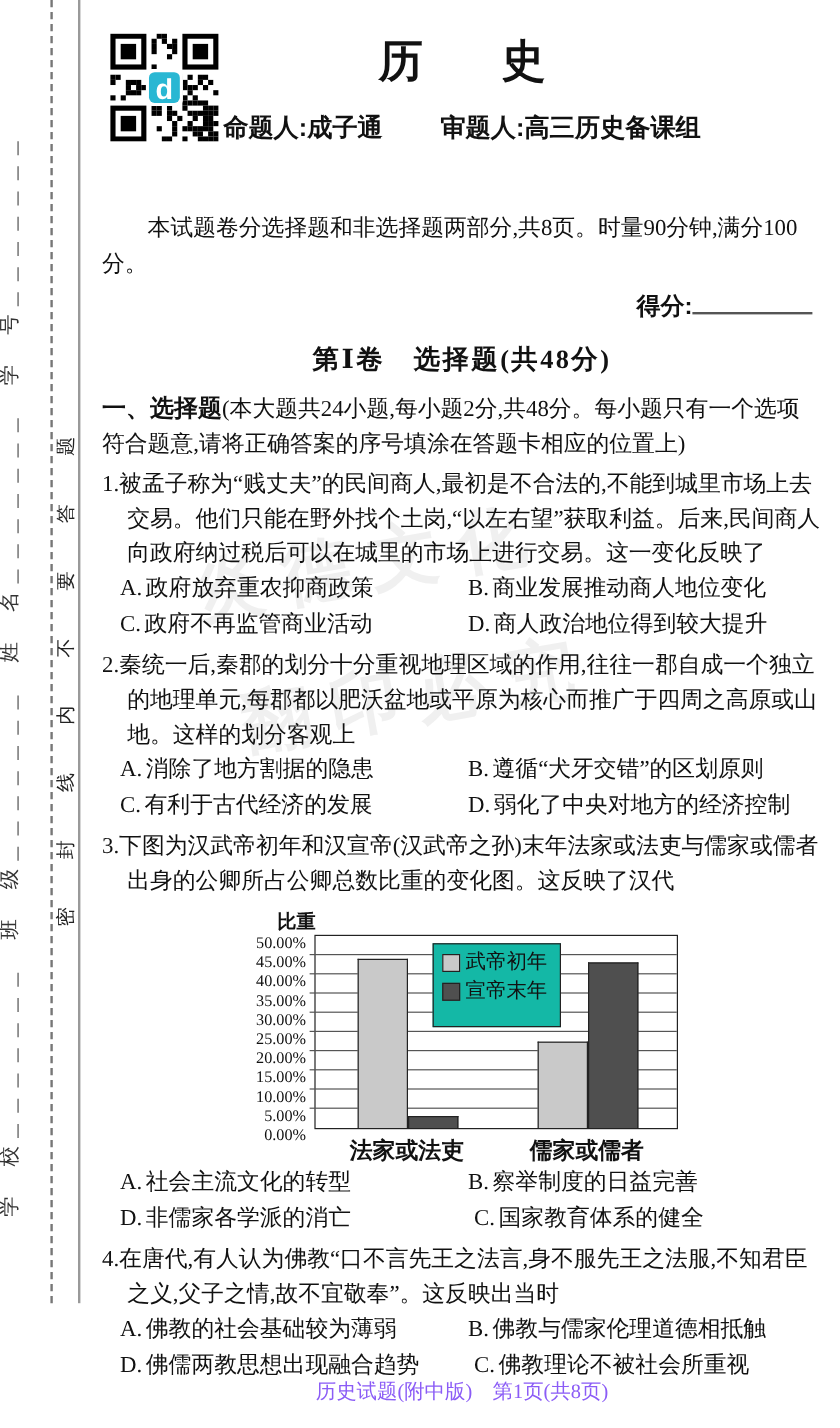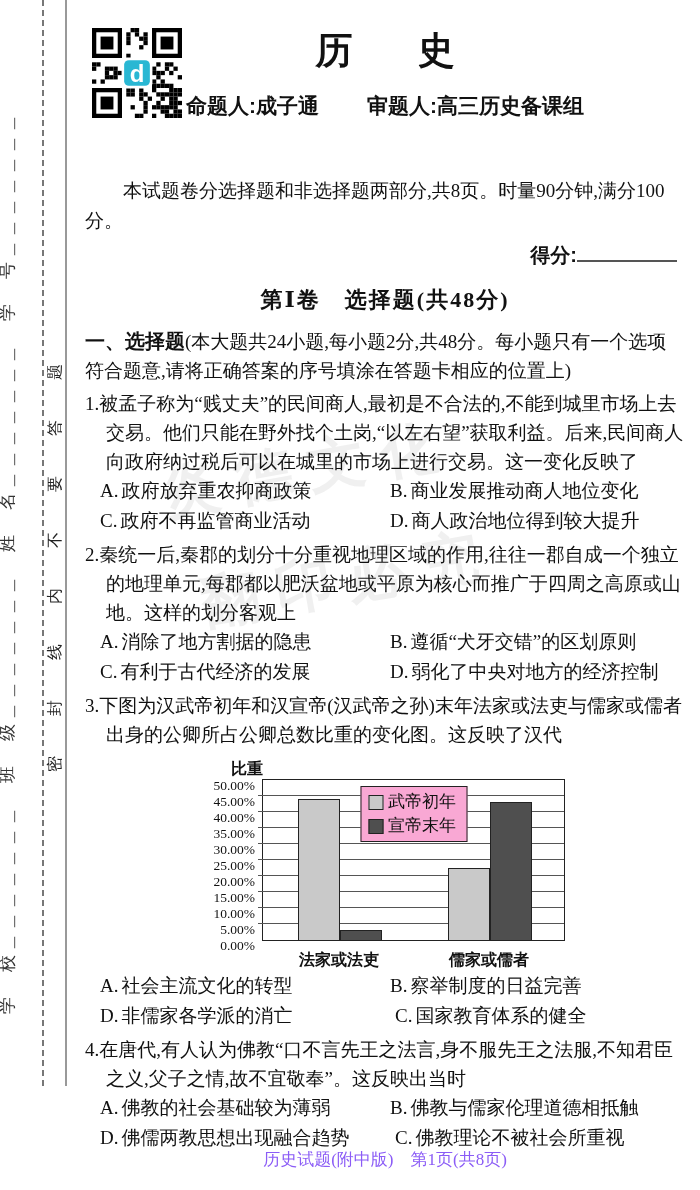--- a/index.html
+++ b/index.html
@@ -51,23 +51,23 @@
   .opt-b{flex:1;}
   .opt .lbl{margin-right:3px;}
   
   .chart-wrap{position:relative;height:214px;margin:8px 0 0 0;}
   .chart-ylabel{position:absolute;left:146px;top:-3px;font-size:16px;font-weight:bold;}
   .chart-plot{position:absolute;left:177px;top:22px;width:301px;height:160px;
     border:1.5px solid #222;box-sizing:content-box;background:#fff;}
   .ytick{position:absolute;left:0;width:170px;text-align:right;font-size:13.5px;color:#111;}
   .gridline{position:absolute;height:1px;background:#555;left:-5px;right:0;}
   .bar{position:absolute;bottom:0;width:42px;border:1px solid #222;border-bottom:none;box-sizing:border-box;}
-  .cat-label{position:absolute;top:188px;width:120px;text-align:center;font-size:16px;font-weight:bold;}
-  .legend{position:absolute;left:50%;transform:translateX(-50%);top:6px;background:#f9a8d4;
-    border:1.5px solid #222;padding:3px 10px 3px 7px;z-index:2;}
+  .cat-label{position:absolute;top:188px;width:120px;text-align:center;font-size:19px;font-weight:bold;}
+  .legend{position:absolute;left:50%;transform:translateX(-50%);top:6px;background:#14b8a6;
+    border:1.5px solid #222;padding:3px 10px 17px 7px;z-index:2;}
   .legend-row{display:flex;align-items:center;font-size:17px;line-height:24px;white-space:nowrap;}
   .swatch{display:inline-block;width:15px;height:15px;border:1px solid #222;margin-right:5px;box-sizing:border-box;}
   
   .wm{position:absolute;font-size:58px;color:rgba(110,110,110,0.10);letter-spacing:16px;
     transform:rotate(-10deg);white-space:nowrap;pointer-events:none;font-weight:bold;}
   .wm1{left:160px;top:430px;}
   .wm2{left:200px;top:540px;}
   .footer{position:absolute;left:85px;width:600px;top:1148px;text-align:center;font-size:17px;color:#8b5cf6;}
 </style>
 </head>

